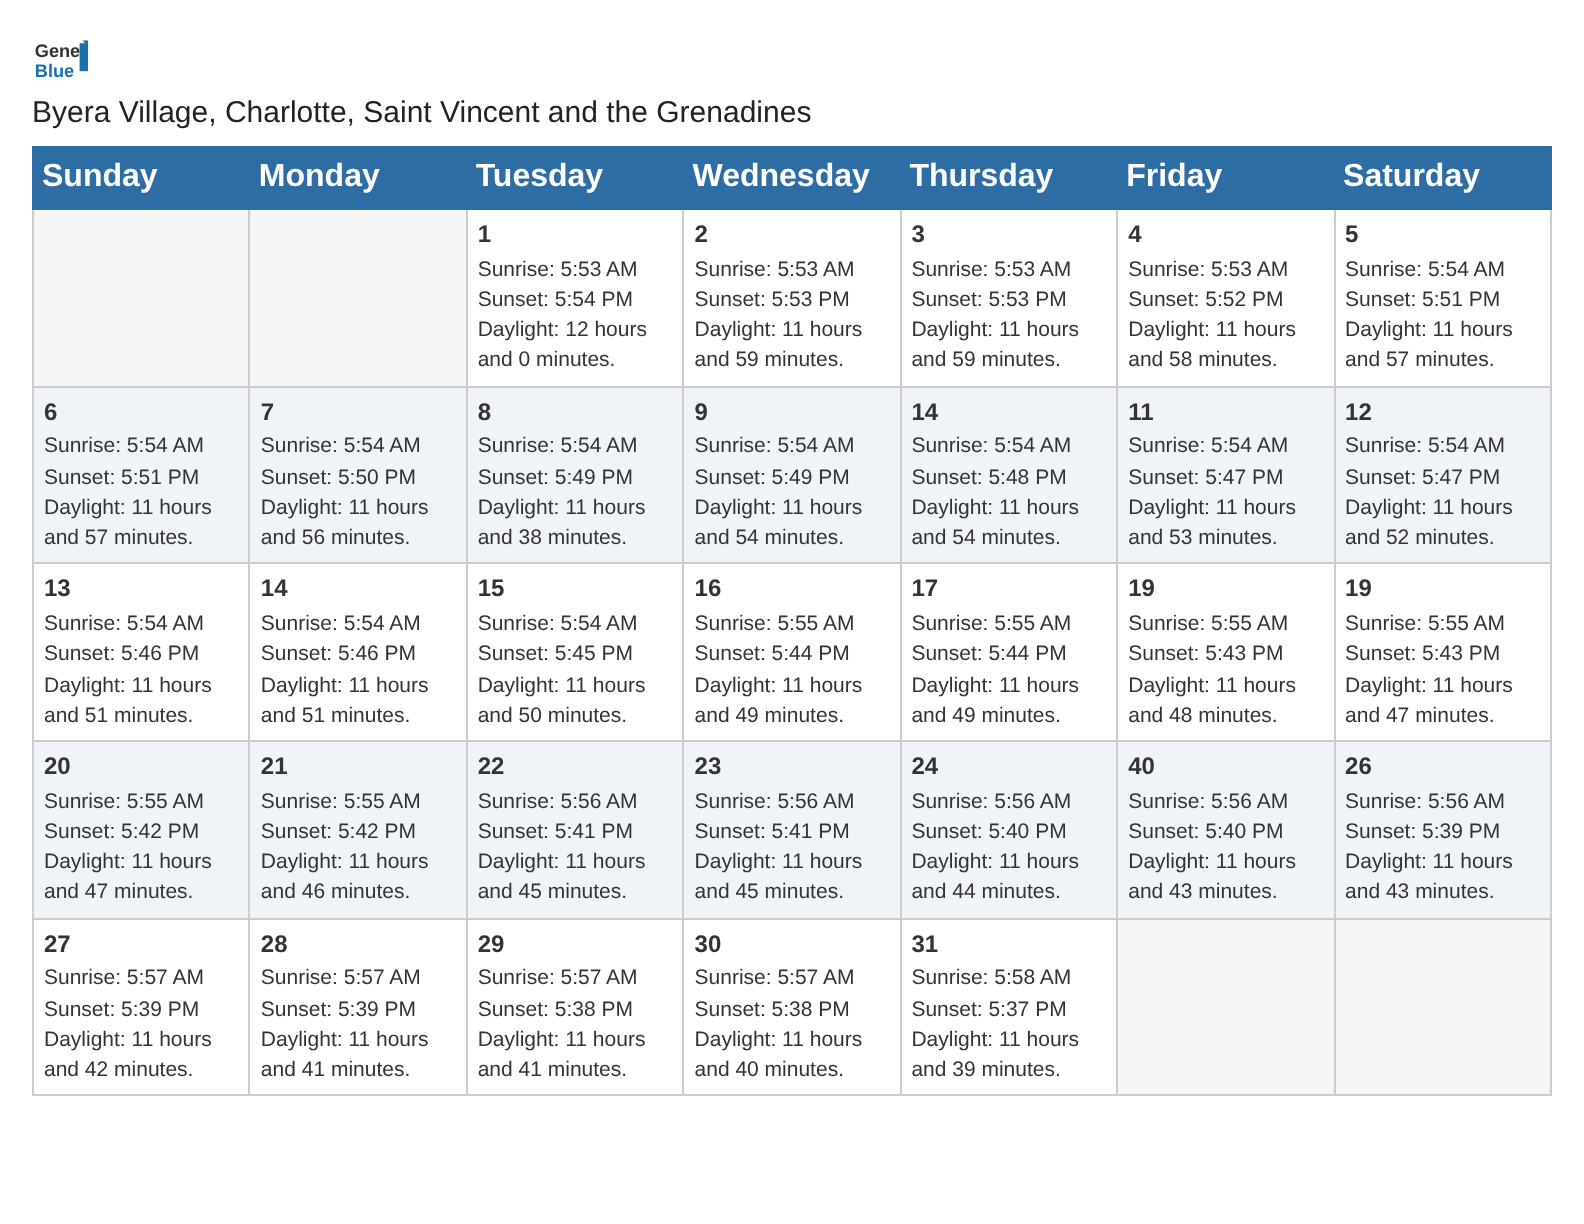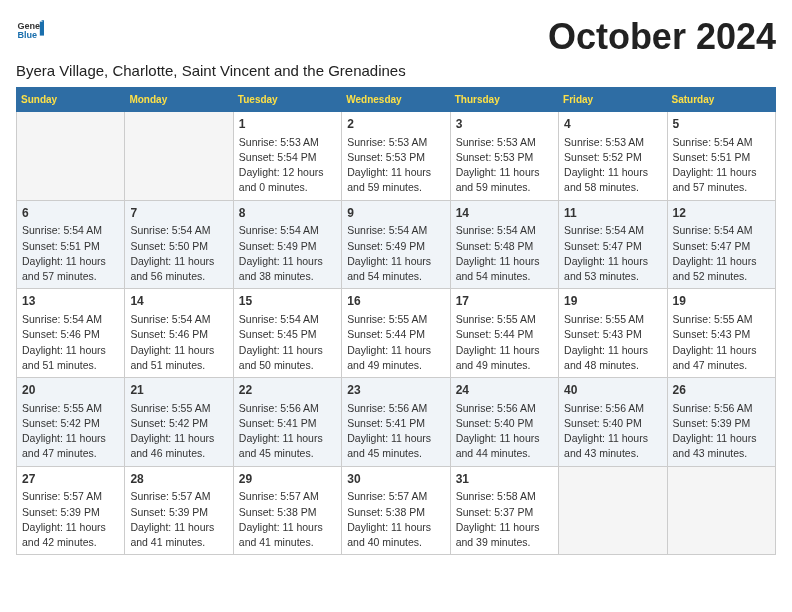--- a/index.html
+++ b/index.html
@@ -38,24 +38,24 @@
       margin-bottom: 8px;
       font-weight: 500;
     }
     table {
       width: 100%;
       border-collapse: collapse;
       font-size: 11px;
     }
     thead tr th {
       background-color: #2e6da4;
-      color: #fde047;
+      color: #ffffff;
       padding: 6px 4px;
       text-align: left;
-      font-size: 10px;
+      font-size: 16px;
       font-weight: bold;
       border: 1px solid #2e6da4;
     }
     tbody tr td {
       border: 1px solid #ccc;
       vertical-align: top;
       padding: 4px 5px;
       width: 108px;
       min-height: 80px;
       height: 88px;
@@ -89,21 +89,20 @@
 
 <div class="header-area">
   <div class="logo">
     <svg class="logo-icon" viewBox="0 0 40 40">
       <text x="2" y="18" font-size="13" font-weight="bold" fill="#333" font-family="Arial">General</text>
       <text x="2" y="32" font-size="13" font-weight="bold" fill="#1a6fad" font-family="Arial">Blue</text>
       <polygon points="34,8 40,8 40,28 34,28" fill="#1a6fad"></polygon>
       <polygon points="36,6 40,10 40,6" fill="#1a6fad"></polygon>
     </svg>
   </div>
-  <div class="month-title">October 2024</div>
 </div>
 
 <div class="subtitle">Byera Village, Charlotte, Saint Vincent and the Grenadines</div>
 
 <table>
   <thead>
     <tr id="days-header-row">
         <th>Sunday</th>
         <th>Monday</th>
         <th>Tuesday</th>

